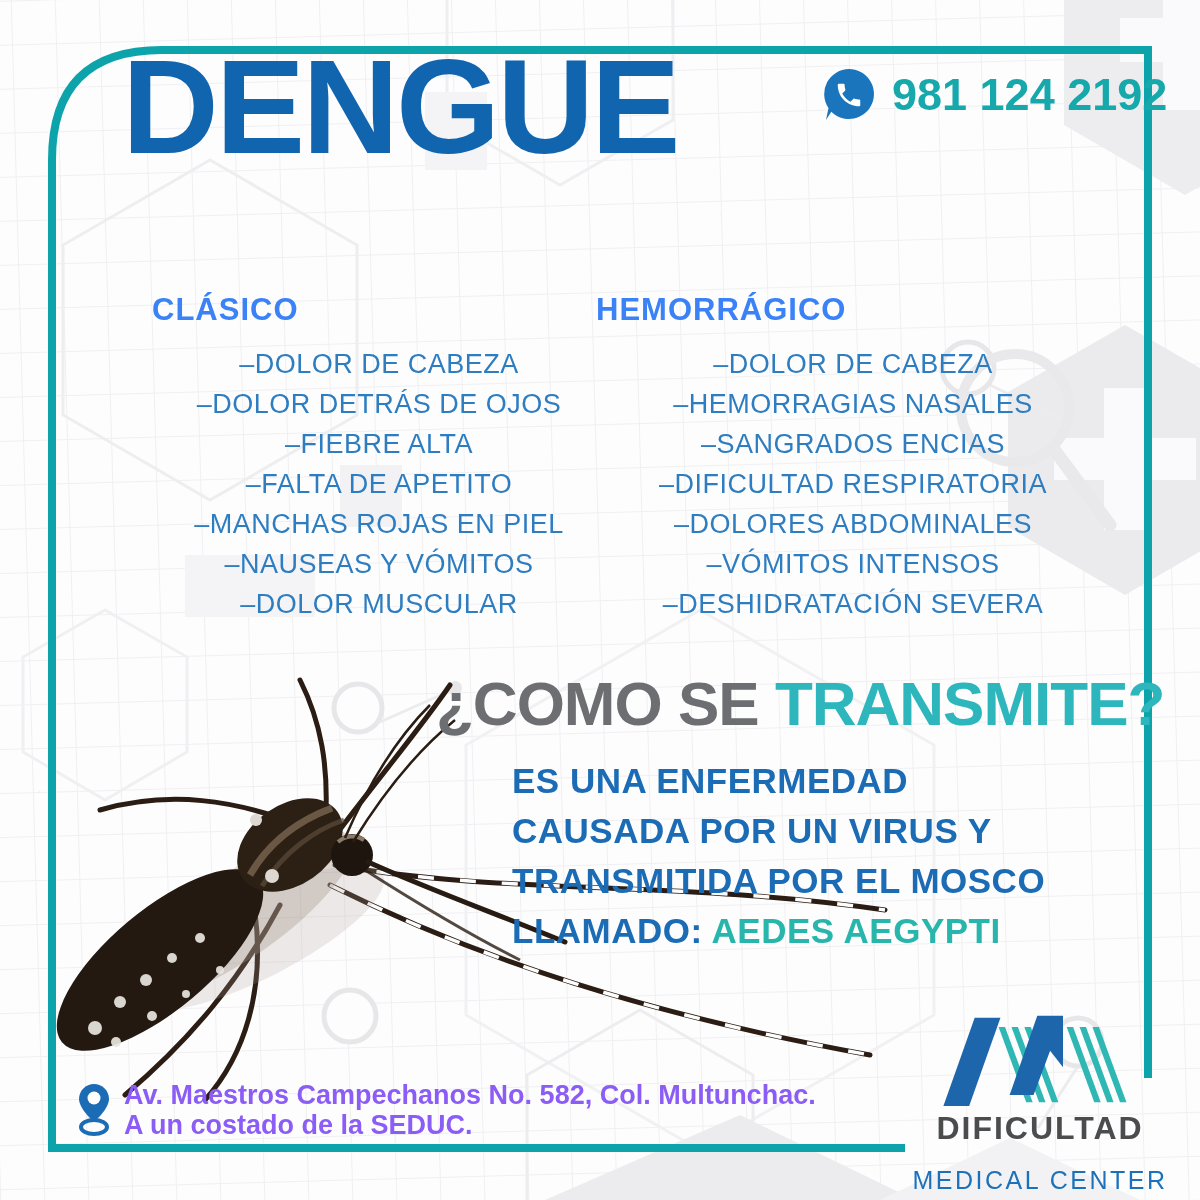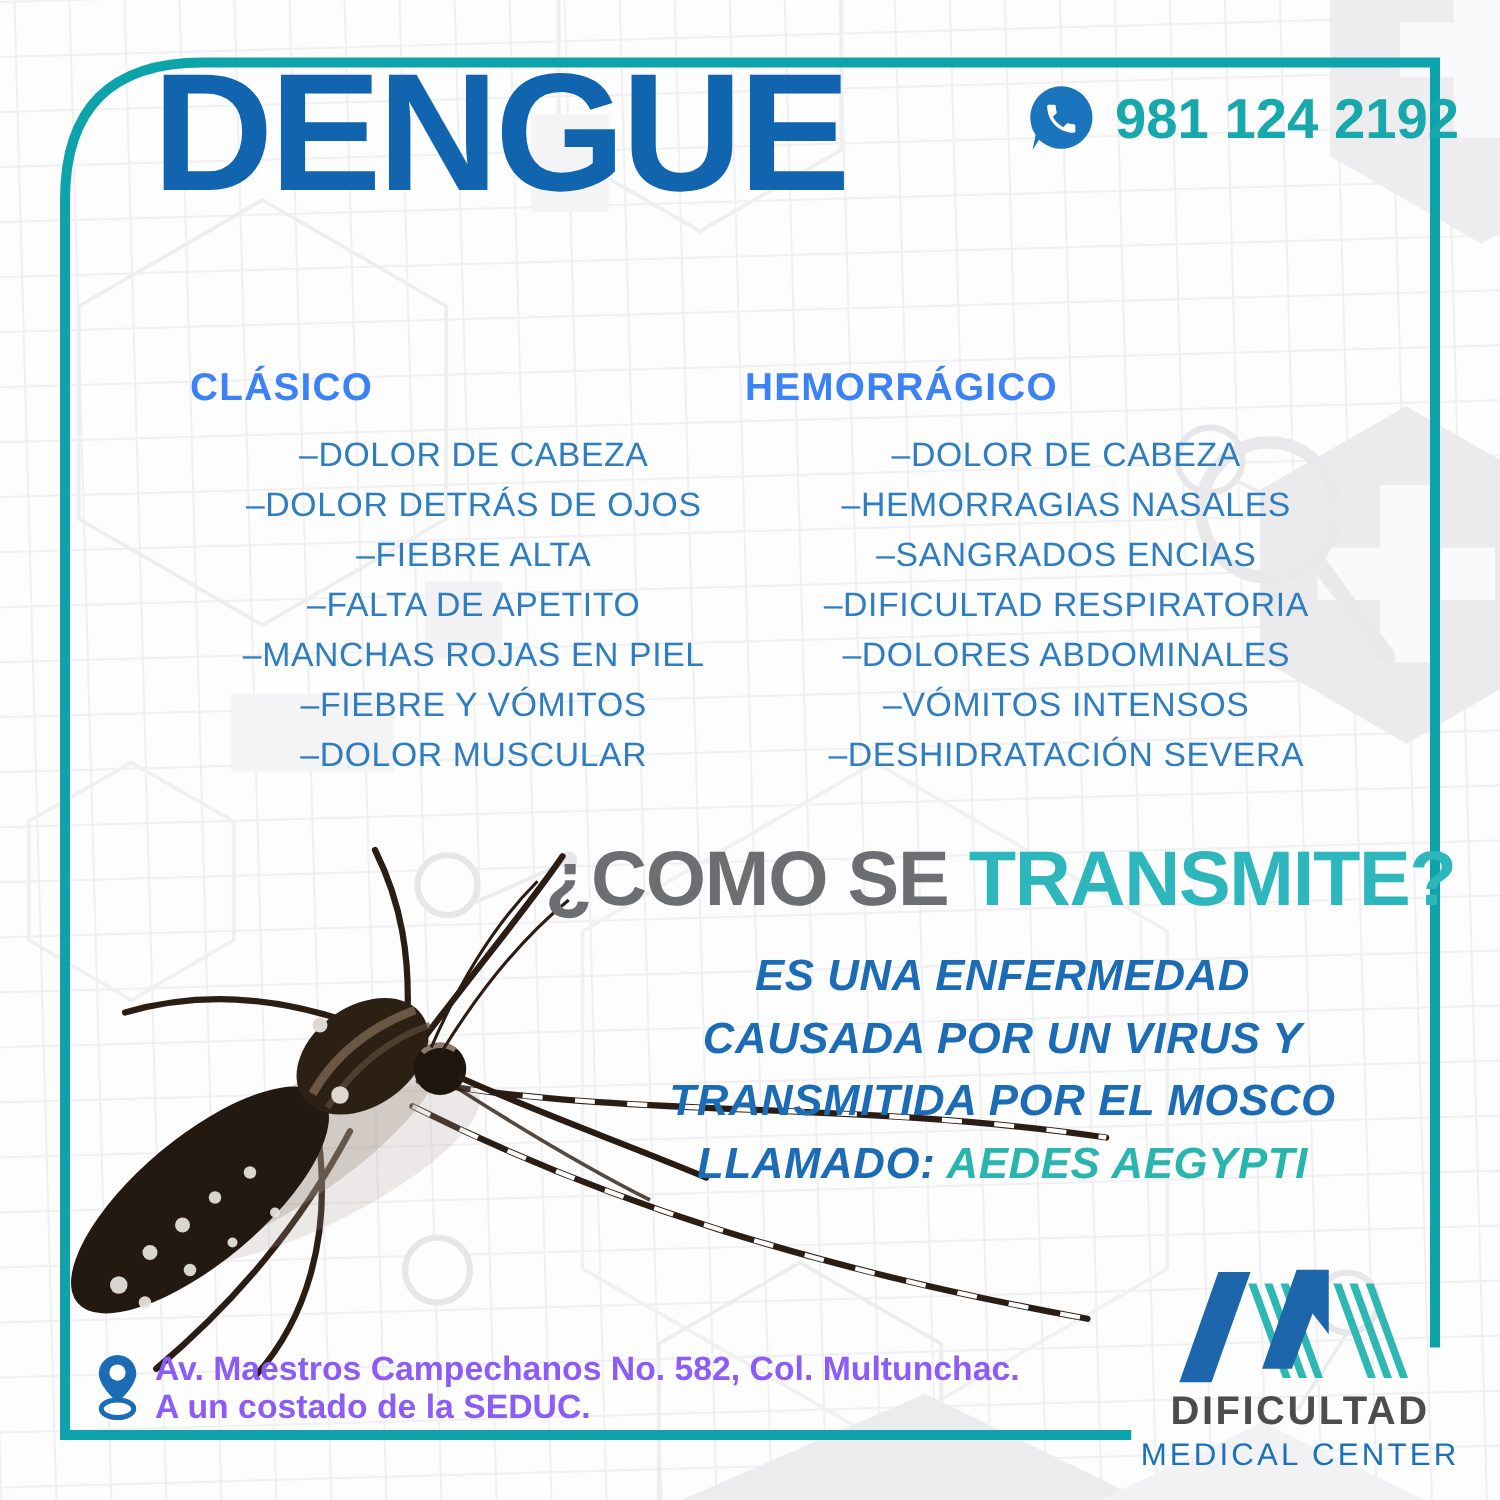--- a/index.html
+++ b/index.html
@@ -51,37 +51,37 @@
 
   .question{
     position:absolute;left:436px;top:668px;z-index:5;white-space:nowrap;
     font-size:62px;font-weight:bold;letter-spacing:-1px;
   }
   .question .q1{color:#6d6e71;}
   .question .q2{color:#2eb6bd;}
 
   .bodytext{
     position:absolute;left:512px;top:756px;width:580px;z-index:5;
-    text-align:center;font-size:35px;font-weight:bold;color:#1b6cb5;
-    line-height:50px;letter-spacing:0.5px;font-style:italic;
+    text-align:left;font-size:35px;font-weight:bold;color:#1b6cb5;
+    line-height:50px;letter-spacing:0.5px;
   }
   .bodytext .hl{color:#28b5ab;}
 
   .address{
     position:absolute;left:124px;top:1080px;z-index:5;
     font-size:27px;font-weight:bold;color:#8b5cf6;line-height:30px;
   }
   .pin{position:absolute;left:76px;top:1082px;z-index:5;}
 
   .logo{
     position:absolute;left:912px;top:1014px;width:256px;z-index:5;text-align:center;
   }
   .logo .mark{display:block;margin:0 auto 4px auto;}
   .logo .name{font-size:32px;font-weight:bold;color:#4b4c4e;letter-spacing:2px;}
-  .logo .sub{font-size:25px;color:#1b72ba;letter-spacing:2.5px;margin-top:3px;}
+  .logo .sub{font-size:25px;color:#1b72ba;letter-spacing:2.5px;margin-top:19px;}
 </style>
 </head>
 <body>
 
 <div class="poster">
 
   <div class="grid"></div>
 
   <svg class="deco" width="1200" height="1200" viewBox="0 0 1200 1200">
 
@@ -177,21 +177,21 @@
   </div>
 
 
   <div class="col left">
     <div class="hdr">CLÁSICO</div>
     <div class="item">–DOLOR DE CABEZA</div>
     <div class="item">–DOLOR DETRÁS DE OJOS</div>
     <div class="item">–FIEBRE ALTA</div>
     <div class="item">–FALTA DE APETITO</div>
     <div class="item">–MANCHAS ROJAS EN PIEL</div>
-    <div class="item">–FIEBRE Y VÓMITOS</div>
+    <div class="item">–NAUSEAS Y VÓMITOS</div>
     <div class="item">–DOLOR MUSCULAR</div>
   </div>
 
   <div class="col right">
     <div class="hdr">HEMORRÁGICO</div>
     <div class="item">–DOLOR DE CABEZA</div>
     <div class="item">–HEMORRAGIAS NASALES</div>
     <div class="item">–SANGRADOS ENCIAS</div>
     <div class="item">–DIFICULTAD RESPIRATORIA</div>
     <div class="item">–DOLORES ABDOMINALES</div>

